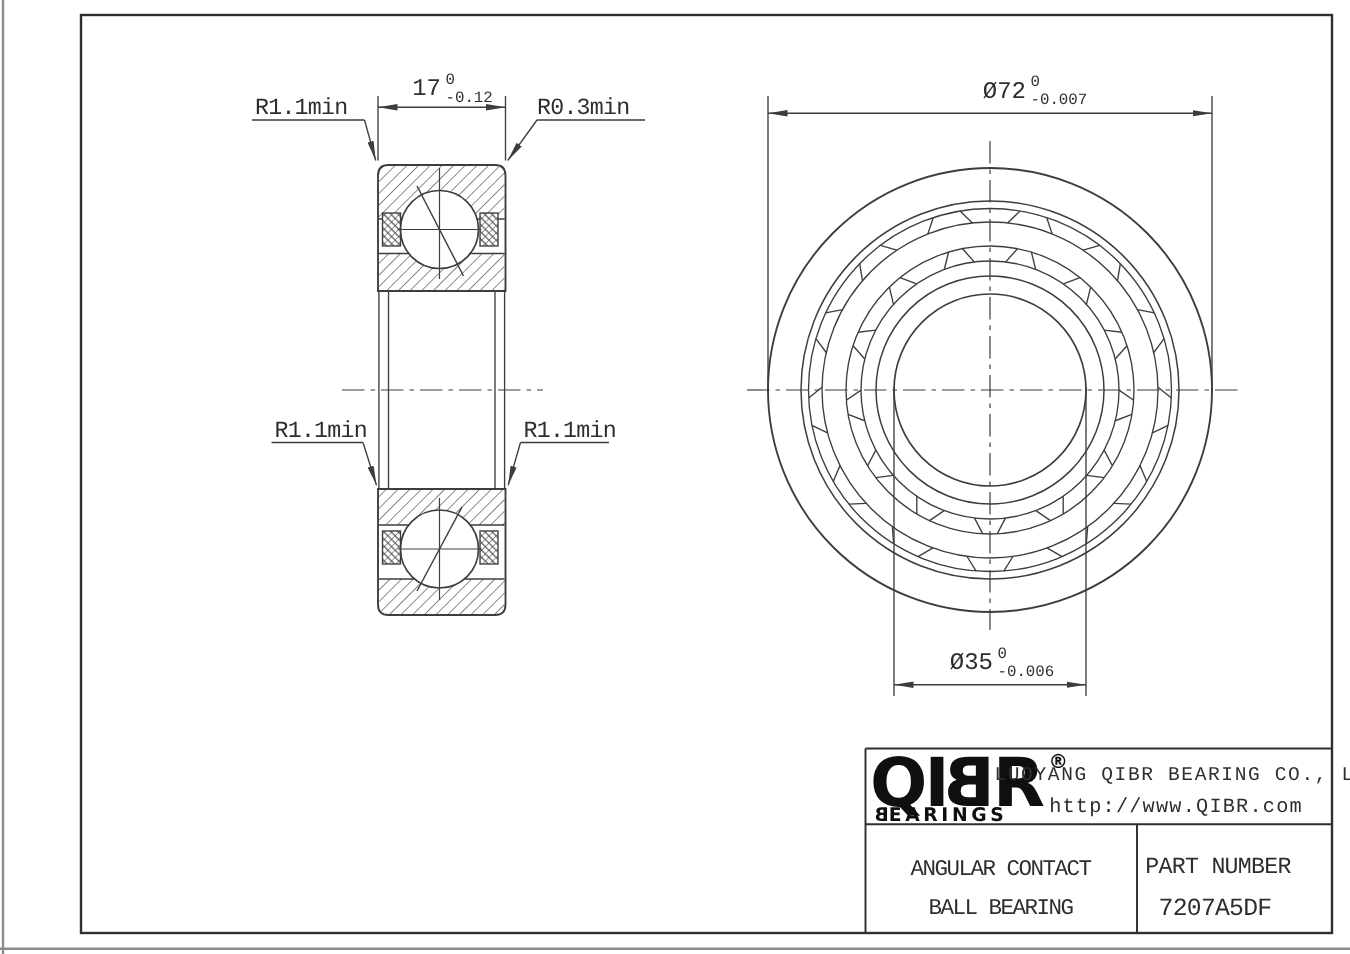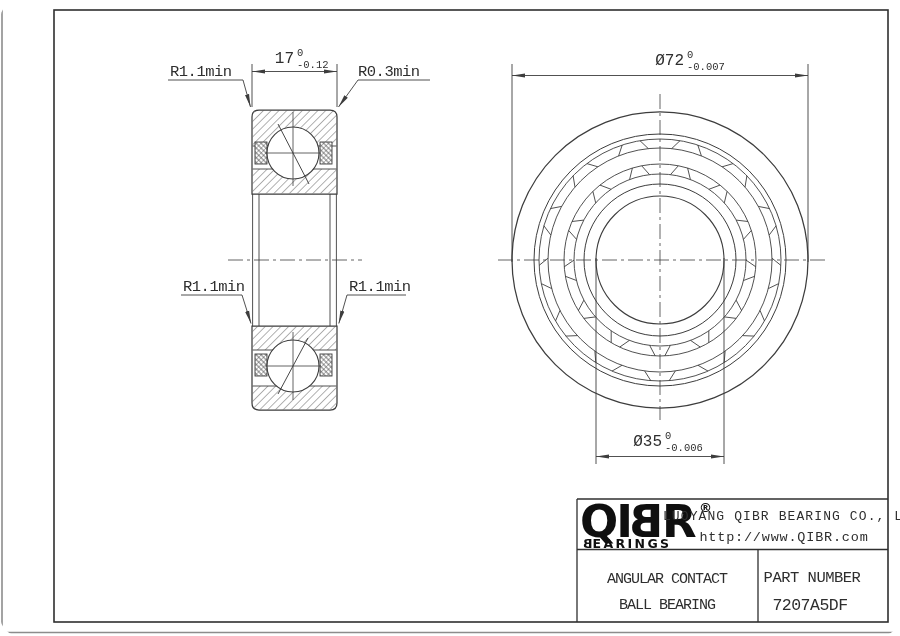--- a/index.html
+++ b/index.html
@@ -1,16 +1,16 @@
 <!DOCTYPE html>
 <html><head>
 <meta charset="utf-8">
 <style>
   html,body{margin:0;padding:0;background:#fff;}
-  #page{position:relative;width:900px;height:636px;background:#fff;overflow:hidden;border-radius:20px;}
+  #page{position:relative;width:900px;height:636px;background:#fff;overflow:hidden;}
   svg{position:absolute;left:0;top:0;}
   text{font-family:"Liberation Mono", monospace;fill:#2e2e2e;}
   .dimtxt{font-size:16px;}
   .toltxt{font-size:10.5px;}
   .leadtxt{font-size:15.5px;letter-spacing:-0.5px;}
   .tb-company{font-size:13px;letter-spacing:1.1px;}
   .tb-site{font-size:13.5px;letter-spacing:0.8px;}
   .tb-prod{font-size:15px;letter-spacing:-1px;}
   .tb-part-label{font-size:15.5px;letter-spacing:-0.5px;}
   .tb-part{font-size:16.5px;letter-spacing:-0.5px;}

